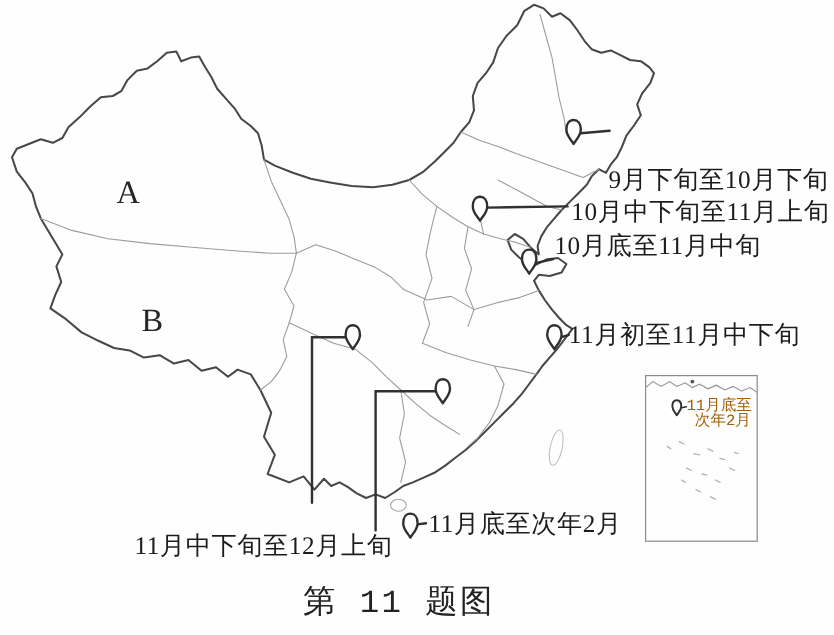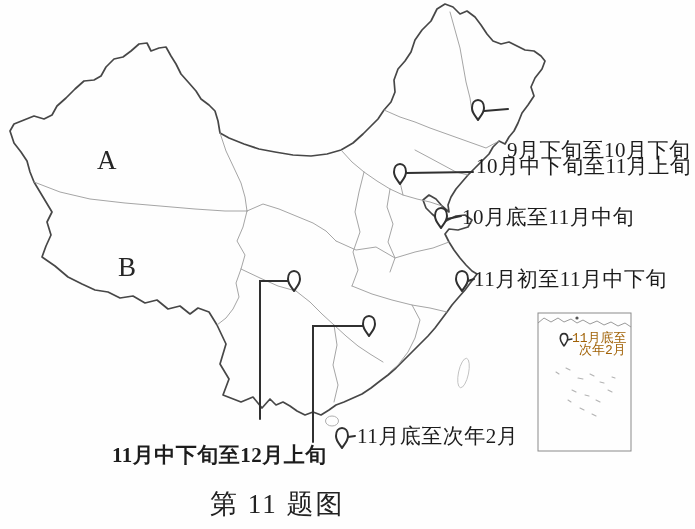--- a/index.html
+++ b/index.html
@@ -46,22 +46,22 @@
   }
   .inset-label .l2 {
     display: block;
     padding-left: 7px;
   }
   .caption {
     position: absolute;
     left: 210px;
     top: 489px;
     width: 245px;
-    text-align: left;
-    font-family: Liberation Serif, serif;
+    text-align: center;
+    font-family: Liberation Mono, monospace;
     font-size: 27px;
     line-height: 30px;
     color: #222222;
     letter-spacing: 2px;
   }
 </style>
 </head>
 <body>
 
 <div class="figure">
@@ -143,24 +143,24 @@
       <path transform="translate(369,336)" d="M0,0 C-1.5,-3 -6,-6.5 -6,-12 C-6,-17 -3.5,-20 0,-20 C3.5,-20 6,-17 6,-12 C6,-6.5 1.5,-3 0,0 Z"></path>
       <path transform="translate(342,448)" d="M0,0 C-1.5,-3 -6,-6.5 -6,-12 C-6,-17 -3.5,-20 0,-20 C3.5,-20 6,-17 6,-12 C6,-6.5 1.5,-3 0,0 Z"></path>
       <path transform="translate(564,346) scale(0.62)" stroke-width="2.6" d="M0,0 C-1.5,-3 -6,-6.5 -6,-12 C-6,-17 -3.5,-20 0,-20 C3.5,-20 6,-17 6,-12 C6,-6.5 1.5,-3 0,0 Z"></path>
     </g>
   </svg>
 
   <div class="region-letter" style="left:97px; top:147px;">A</div>
   <div class="region-letter" style="left:118px; top:254px;">B</div>
 
   <div class="label" style="left:507px; top:100px;margin-top:40px;">9月下旬至10月下旬</div>
-  <div class="label" style="left:476px; top:156px;font-family:Liberation Serif, serif;">10月中下旬至11月上旬</div>
-  <div class="label" style="left:462px; top:207px;">10月底至11月中旬</div>
+  <div class="label" style="left:476px; top:166px;font-family:Liberation Serif, serif;">10月中下旬至11月上旬</div>
+  <div class="label" style="left:462px; top:195px;">10月底至11月中旬</div>
   <div class="label" style="left:474px; top:269px;text-align:center;">11月初至11月中下旬</div>
-  <div class="label" style="left:112px; top:445px;font-weight:bold;">11月中下旬至12月上旬</div>
+  <div class="label" style="left:112px; top:445px;">11月中下旬至12月上旬</div>
   <div class="label" style="left:357px; top:426px;">11月底至次年2月</div>
 
   <div class="inset-label" style="left:572px; top:333px;">
     <span class="l1">11月底至</span>
     <span class="l2">次年2月</span>
   </div>
 
   <div class="caption">第 11 题图</div>
 
 </div>

